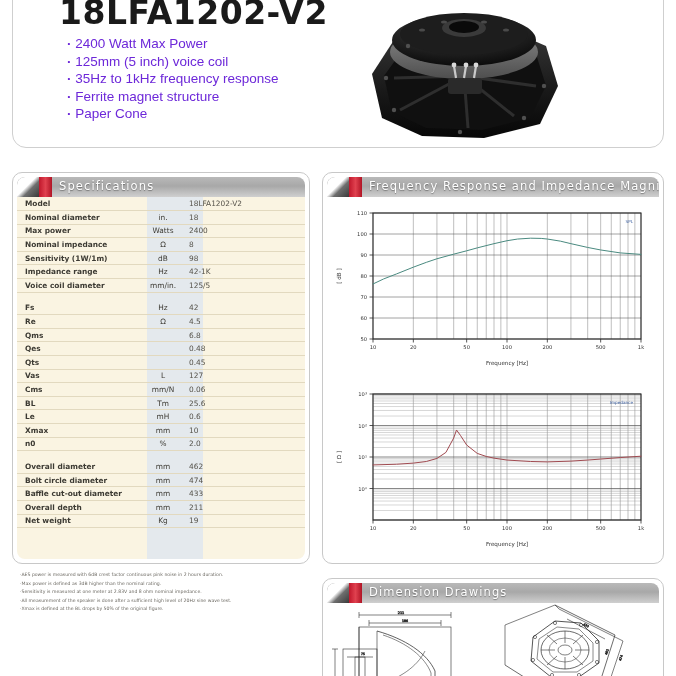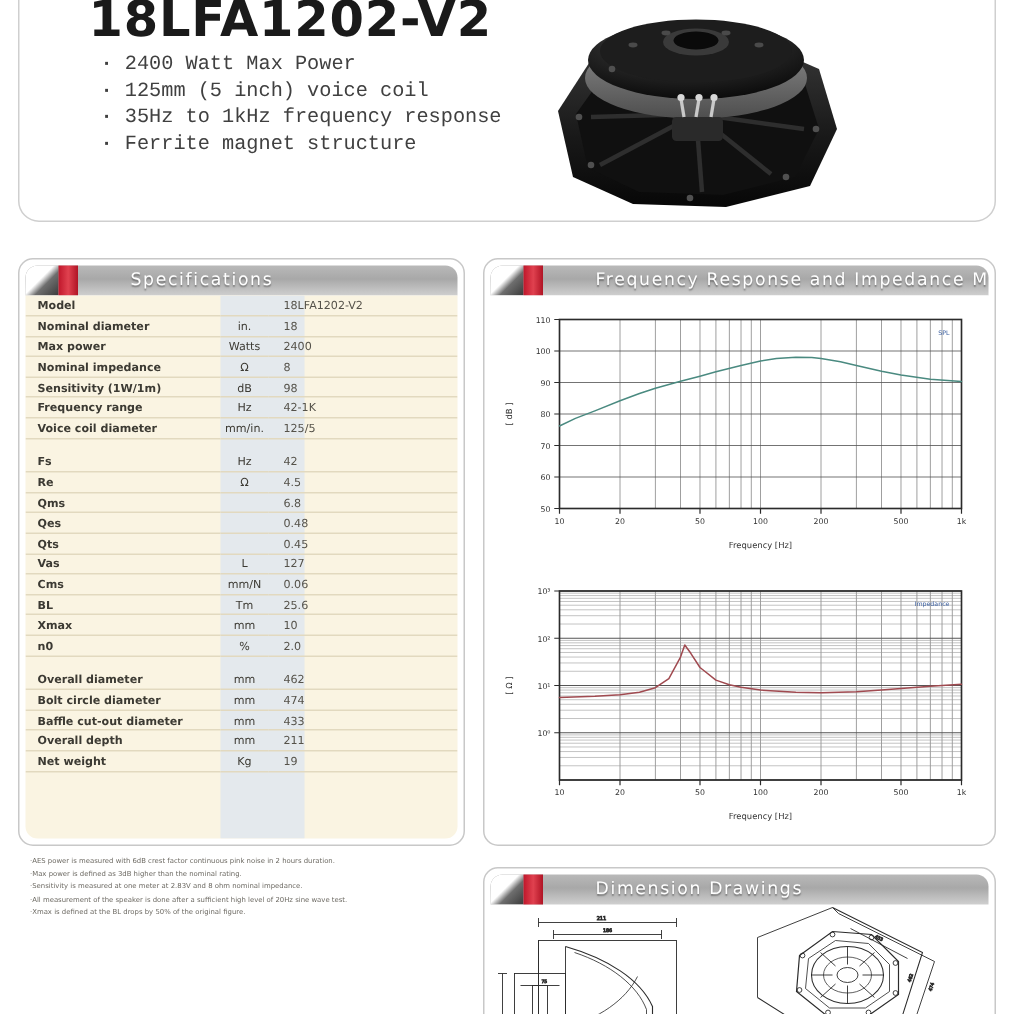--- a/index.html
+++ b/index.html
@@ -20,22 +20,22 @@
     background: #fff;
   }
   .model-title {
     position: absolute; left: 46px; top: 6px;
     font-size: 33px; font-weight: bold; letter-spacing: 0.5px;
     color: #1a1a1a; font-family: "DejaVu Sans", sans-serif;
     white-space: nowrap;
   }
   .feature-list { position: absolute; left: 54px; top: 48px; }
   .feature-list li {
-    list-style: none; font-size: 13.5px; color: #404040;
-    line-height: 17.5px; white-space: nowrap; font-family: Liberation Mono, monospace;
+    list-style: none; font-size: 13.5px; color: #6d28d9;
+    line-height: 17.5px; white-space: nowrap;
   }
   .feature-list li::before { content: "\00b7  "; font-weight: bold; }
 
   
   .speaker-photo {
     position: absolute; left: 364px; top: 0px;
     width: 200px; height: 142px; overflow: hidden;
   }
 
   
@@ -59,21 +59,20 @@
   .panel-head .red-tab {
     position: absolute; left: 22px; top: -3px; width: 13px; height: 26px;
     background: linear-gradient(to right, #c0172b 0%, #e0414f 50%, #b01425 100%);
   }
   .panel-head .head-title {
     position: absolute; left: 42px; top: 2px;
     font-size: 11.5px; color: #ffffff; letter-spacing: 1.1px;
     font-family: "DejaVu Sans", sans-serif;
     text-shadow: 0 1px 1px rgba(0,0,0,.35);
     white-space: nowrap;
-    margin-left: 28px;
   }
 
   
   #spec-panel { left: 12px; top: 172px; width: 298px; height: 392px; }
   .spec-body {
     position: absolute; left: 4px; right: 4px; top: 24px; bottom: 4px;
     background: #faf4e2; border-radius: 0 0 8px 8px; overflow: hidden;
   }
   .unit-band {
     position: absolute; left: 130px; width: 56px; top: 0; bottom: 0;
@@ -117,20 +116,21 @@
 
 <div class="page">
 
   <div class="header-panel">
     <div class="model-title">18LFA1202-V2</div>
     <ul class="feature-list">
       <li>2400 Watt Max Power</li>
       <li>125mm (5 inch) voice coil</li>
       <li>35Hz to 1kHz frequency response</li>
       <li>Ferrite magnet structure</li>
+      <li>Paper  Cone</li>
     </ul>
   </div>
 
   <div class="speaker-photo">
     <svg width="200" height="142" viewBox="0 0 200 142">
       <defs>
         <radialGradient id="magG" cx="45%" cy="25%" r="75%">
           <stop offset="0%" stop-color="#555"></stop>
             <stop offset="55%" stop-color="#262626"></stop>
           <stop offset="100%" stop-color="#0c0c0c"></stop>
@@ -229,21 +229,21 @@
               <td class="k">Nominal impedance</td>
               <td class="u">Ω</td>
               <td class="v">8</td>
             </tr>
             <tr>
               <td class="k">Sensitivity (1W/1m)</td>
               <td class="u">dB</td>
               <td class="v">98</td>
             </tr>
             <tr>
-              <td class="k">Frequency range</td>
+              <td class="k">Impedance range</td>
               <td class="u">Hz</td>
               <td class="v">42-1K</td>
             </tr>
             <tr>
               <td class="k">Voice coil diameter</td>
               <td class="u">mm/in.</td>
               <td class="v">125/5</td>
             </tr>
             <tr class="gap">
               <td colspan="3"></td>
@@ -280,20 +280,25 @@
             </tr>
             <tr>
               <td class="k">Cms</td>
               <td class="u">mm/N</td>
               <td class="v">0.06</td>
             </tr>
             <tr>
               <td class="k">BL</td>
               <td class="u">Tm</td>
               <td class="v">25.6</td>
+            </tr>
+            <tr>
+              <td class="k">Le</td>
+              <td class="u">mH</td>
+              <td class="v">0.6</td>
             </tr>
             <tr>
               <td class="k">Xmax</td>
               <td class="u">mm</td>
               <td class="v">10</td>
             </tr>
             <tr>
               <td class="k">n0</td>
               <td class="u">%</td>
               <td class="v">2.0</td>

